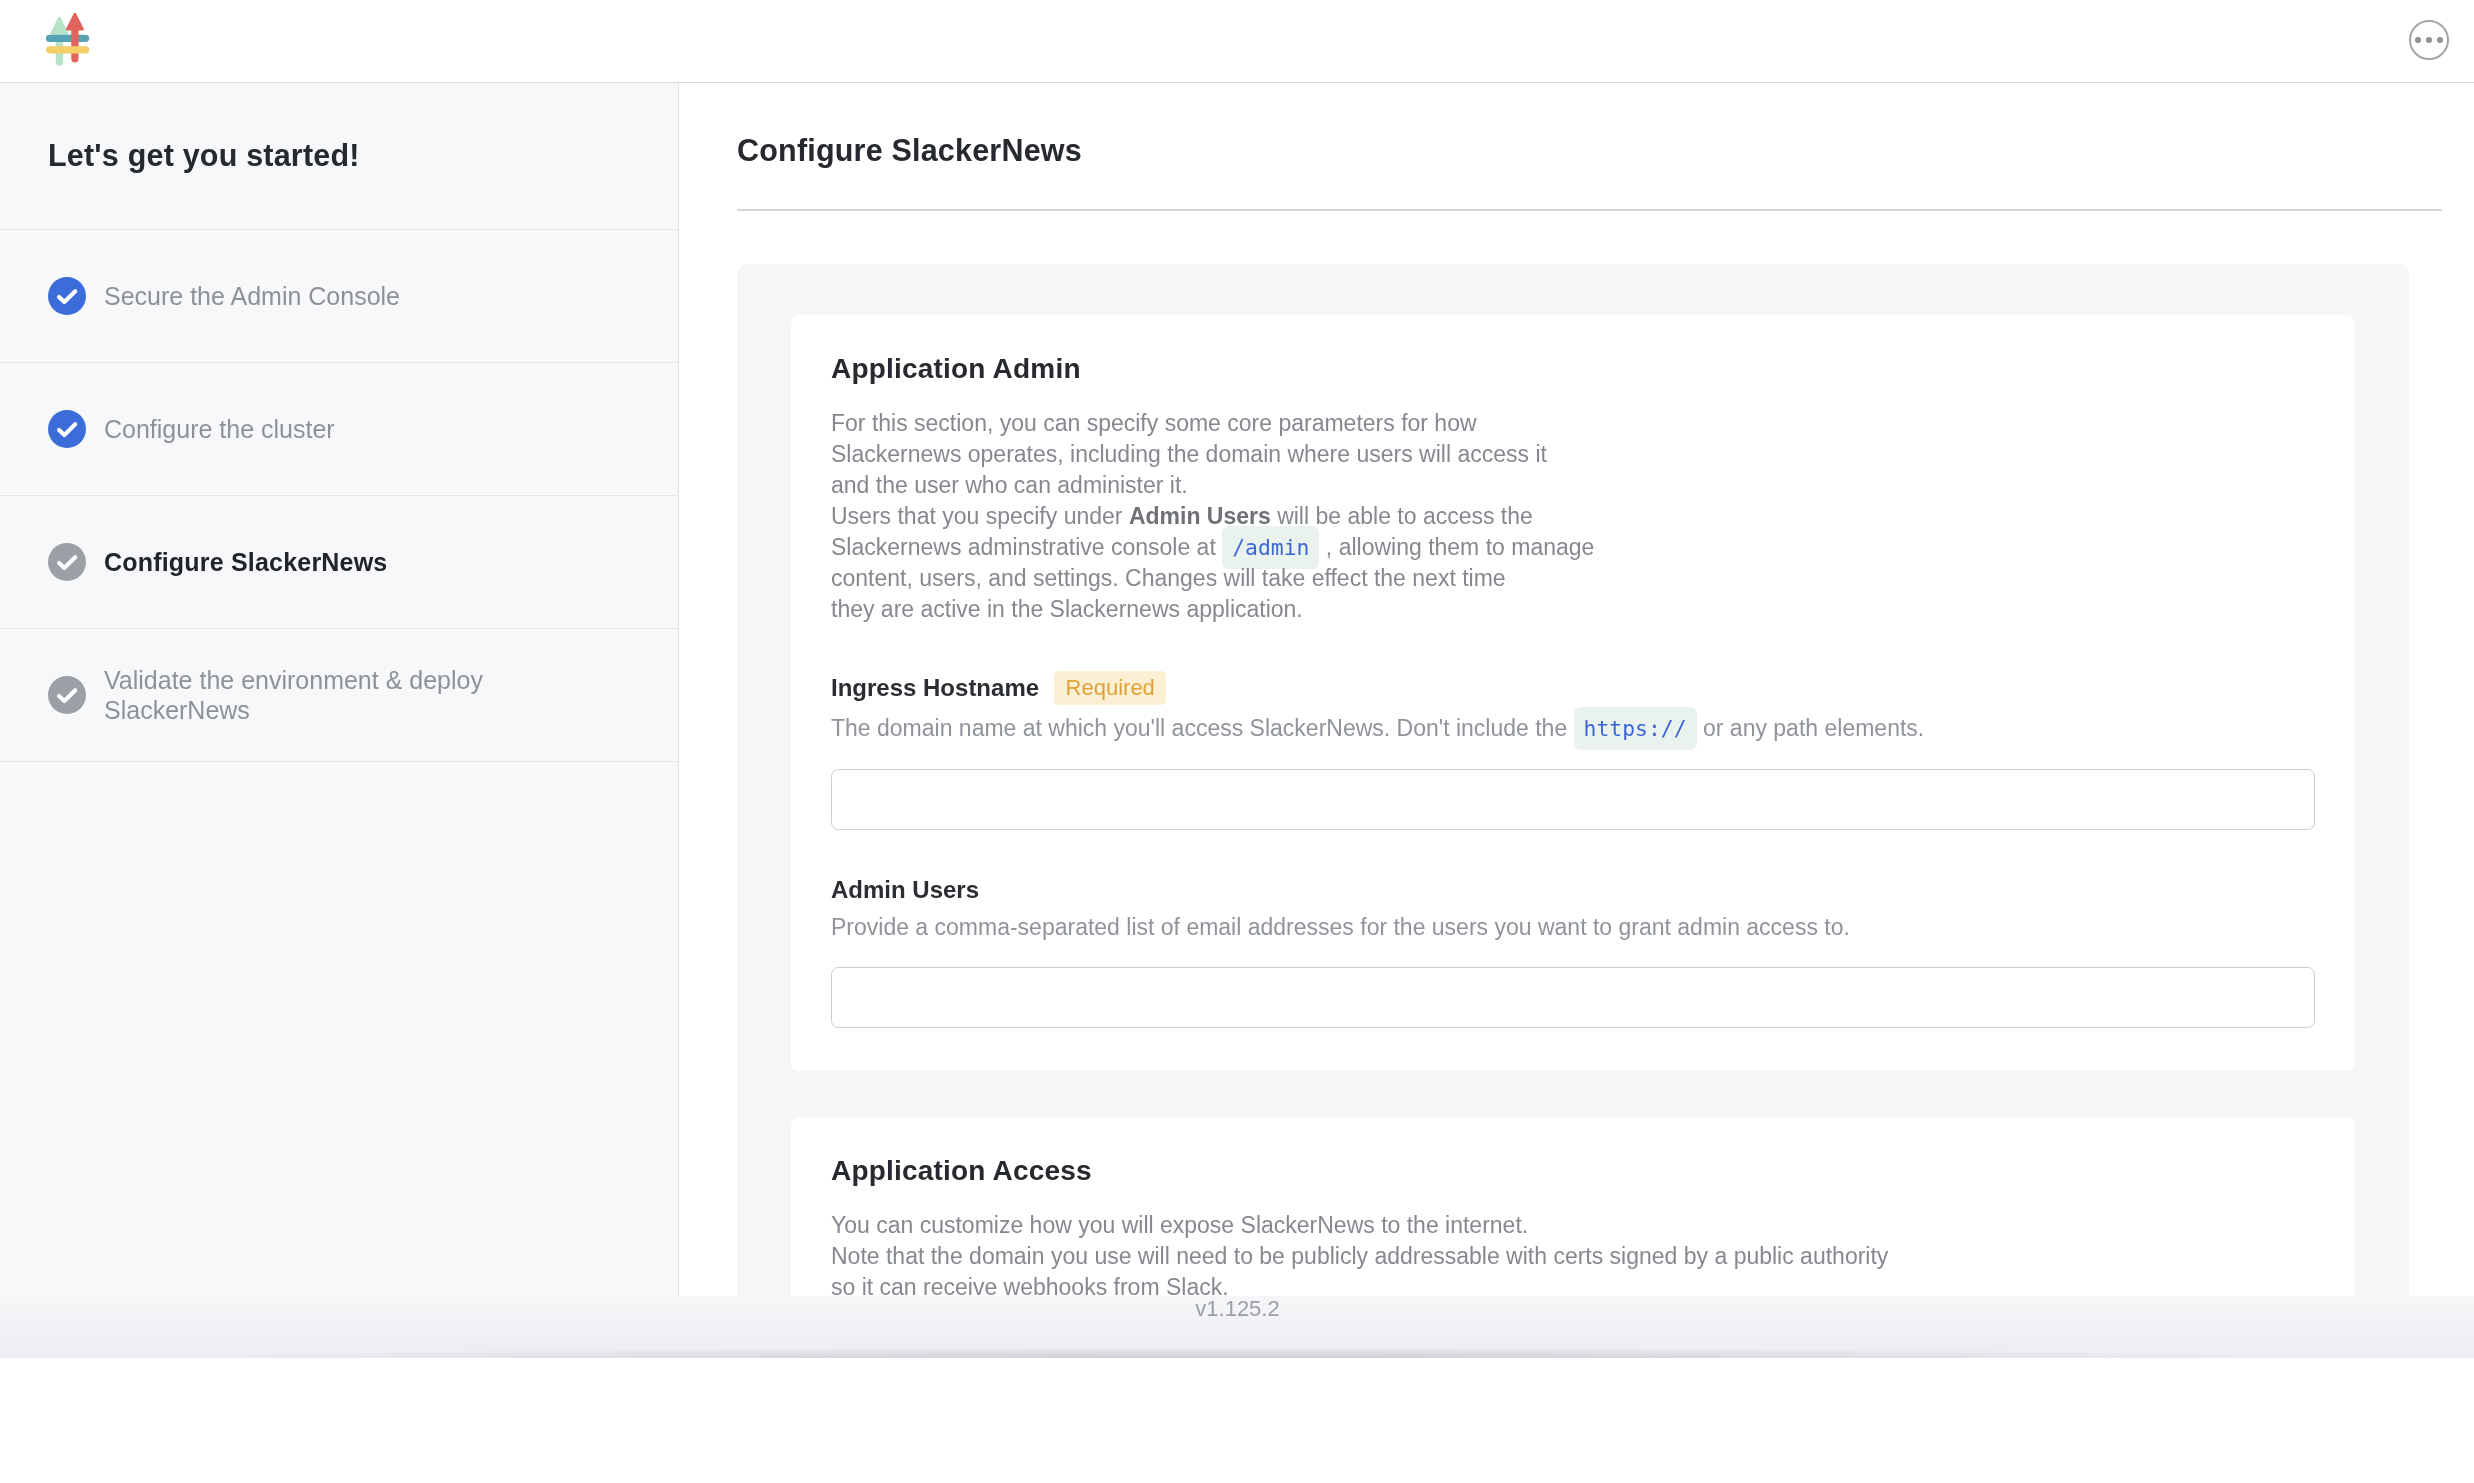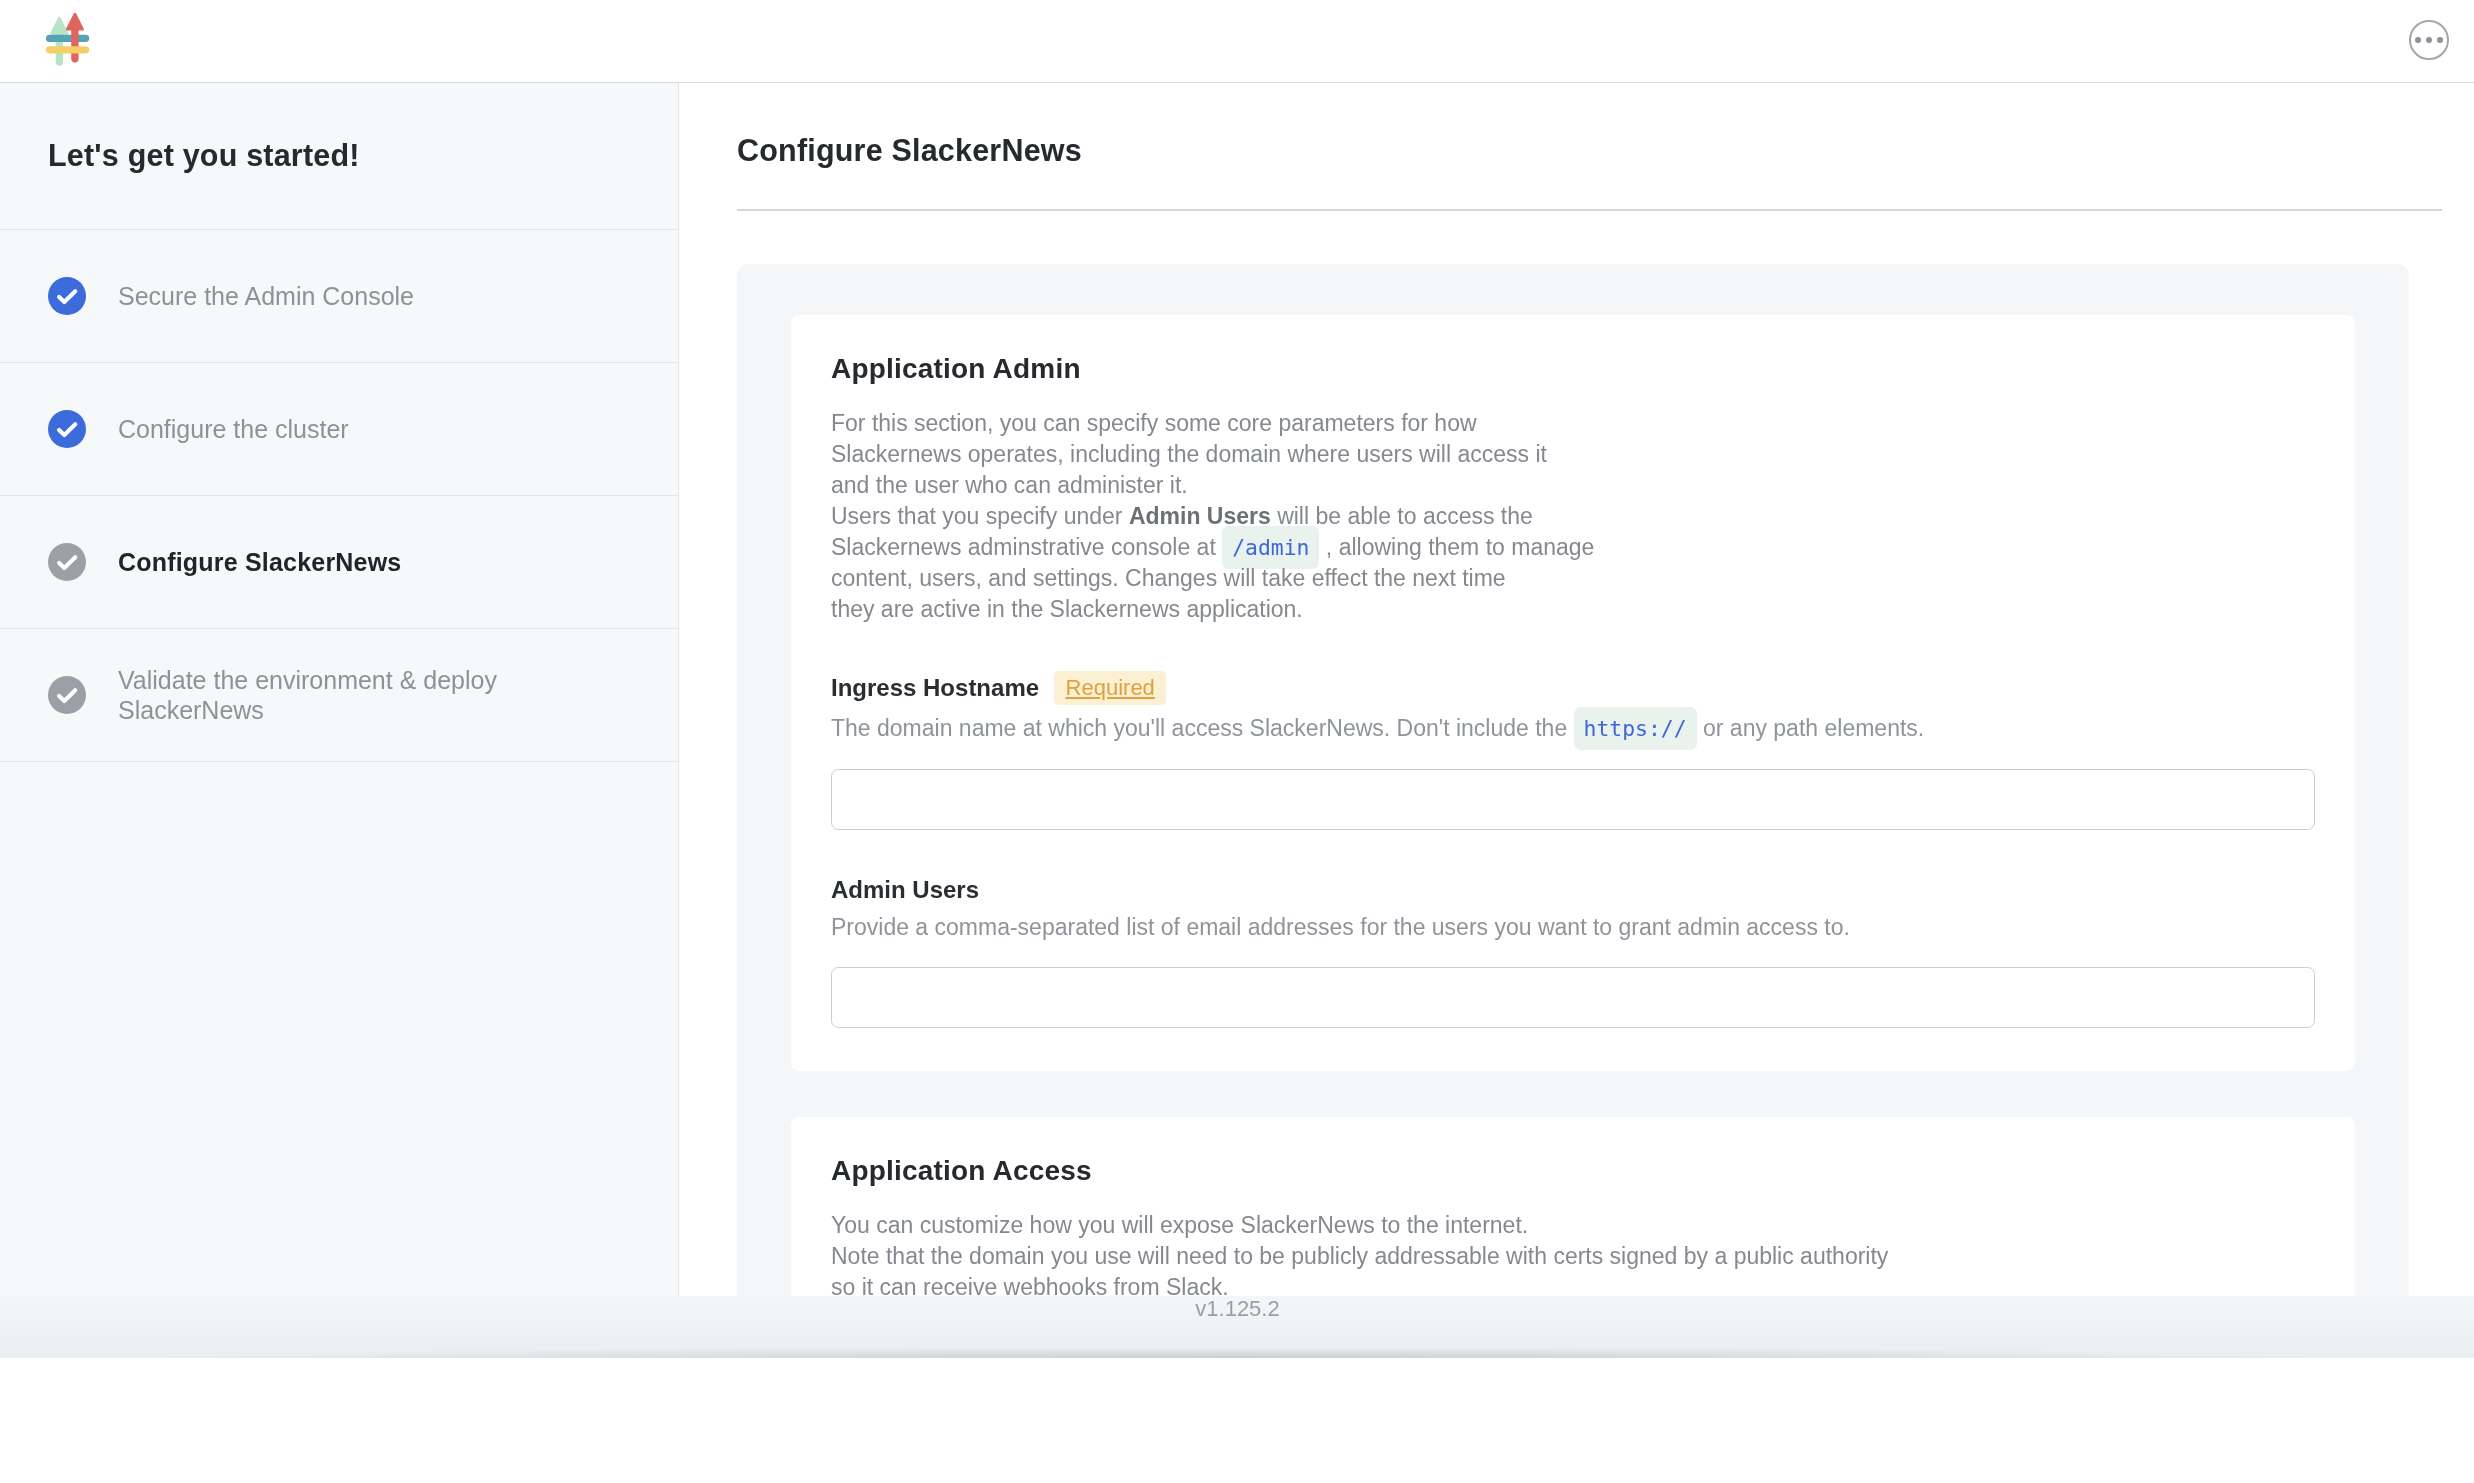--- a/index.html
+++ b/index.html
@@ -14,21 +14,21 @@
             border:2.5px solid #a3a7ac;box-sizing:border-box;display:flex;align-items:center;
             justify-content:center;gap:5px;background:#fff;cursor:pointer;}
   .menu-btn i{width:5.8px;height:5.8px;border-radius:50%;background:#8d9298;display:block;}
 
   
   .sidebar{position:absolute;top:82px;left:0;width:679px;height:1339px;background:#f7f8fa;
            border-right:1.6px solid #e2e4e7;box-sizing:border-box;z-index:10;}
   .sidebar-heading{height:147px;display:flex;align-items:center;padding:0 48px;
                    border-bottom:1.6px solid #e4e6e9;font-size:30.5px;font-weight:700;
                    letter-spacing:0.2px;color:#26292e;}
-  .step{display:flex;align-items:center;gap:32px;min-height:133px;padding:0 48px;
+  .step{display:flex;align-items:center;gap:18px;min-height:133px;padding:0 48px;
         border-bottom:1.6px solid #e4e6e9;cursor:pointer;box-sizing:border-box;}
   .step .check{width:38px;height:38px;flex:0 0 38px;}
   .step .check circle{fill:#9aa0a5;}
   .step.status-done .check circle{fill:#3b6cd9;}
   .step-label{font-size:25px;line-height:30px;color:#8e9298;max-width:461px;}
   .step.status-active .step-label{color:#21242a;font-weight:700;letter-spacing:0.2px;}
   .step.status-pending .step-label{color:#8e9298;}
 
   
   .main{position:absolute;top:82px;left:679px;width:1796px;height:1339px;overflow:hidden;
@@ -42,21 +42,21 @@
   .card-heading{margin:0;font-size:28px;font-weight:700;color:#26292e;letter-spacing:0.2px;}
   .desc{margin:23px 0 0 0;font-size:23px;line-height:31px;color:#85898f;white-space:pre-line;
         max-width:1194px;}
   .desc strong{color:#6d7176;font-weight:700;}
   .code-pill{font-family:"DejaVu Sans Mono",monospace;font-size:21.4px;color:#3d66d9;
              background:#e9f2ec;border-radius:6.6px;padding:9px 10px;}
   .field{margin-top:46px;}
   .field-label-row{display:flex;align-items:center;gap:15px;}
   .field-label{font-size:24px;font-weight:700;color:#2a2d32;}
   .req-badge{font-size:22px;color:#dfa23a;background:#fcf0d4;border-radius:5px;
-             padding:4.1px 11.5px;font-weight:400;text-decoration:underline;}
+             padding:4.1px 11.5px;font-weight:400;}
   .field-help{margin-top:8.2px;font-size:23px;color:#8f939a;line-height:30px;}
   .text-input{display:block;width:100%;box-sizing:border-box;height:61px;margin-top:25px;
               border:1.6px solid #c9cdd2;border-radius:7.4px;background:#fff;font-size:23px;
               padding:0 18px;color:#24272c;outline:none;font-family:"Liberation Sans",sans-serif;}
 
   
   .footer{position:absolute;left:0;bottom:0;width:100%;height:62px;z-index:20;
           background:linear-gradient(to bottom,#f5f6f8 0%,#ecedf0 100%);
           display:flex;justify-content:center;}
   .footer-shadow{position:absolute;left:6%;right:6%;bottom:0;height:11.5px;

